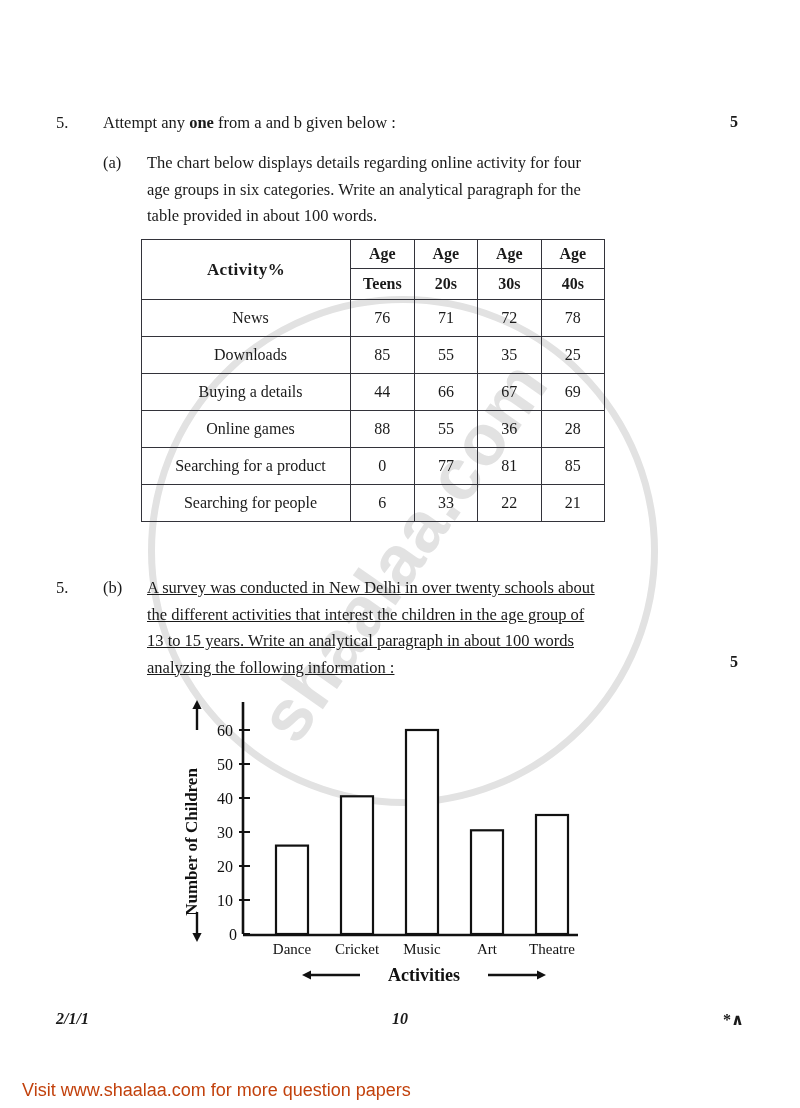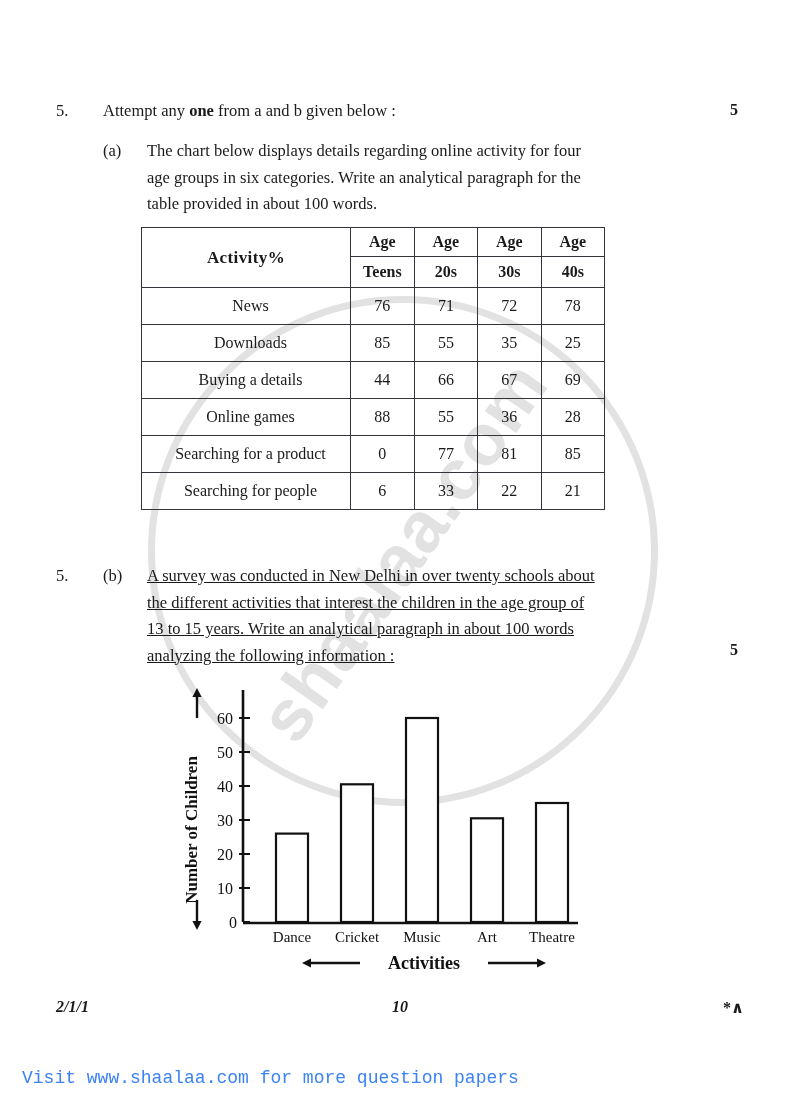--- a/index.html
+++ b/index.html
@@ -45,20 +45,21 @@
     color: #e2e2e2;
     white-space: nowrap;
     letter-spacing: 1px;
   }
 
   
   #page {
     position: absolute;
     inset: 0;
     z-index: 1;
+    margin-top: 12px;
   }
 
   .marks {
     position: absolute;
     right: 62px;
     font-weight: 700;
     font-size: 16px;
   }
 
   
@@ -218,23 +219,23 @@
     font-size: 16px;
   }
   #footer .f-left { position: absolute; left: 56px; top: 0; }
   #footer .f-center { position: absolute; left: 0; top: 0; width: 800px; text-align: center; }
   #footer .f-right { position: absolute; right: 56px; top: 0; font-style: normal; }
 
   #bottom-banner {
     position: absolute;
     left: 22px;
     top: 1068px;
-    font-family: Liberation Mono, monospace;
+    font-family: Liberation Sans, sans-serif;
     font-size: 18px;
-    color: #3b82f6;
+    color: #c2410c;
     font-weight: 400;
   }
 </style>
 </head>
 <body>
 
 <div id="watermark">
   <div class="ring"></div>
   <div class="wm-text">shaalaa.com</div>
 </div>

